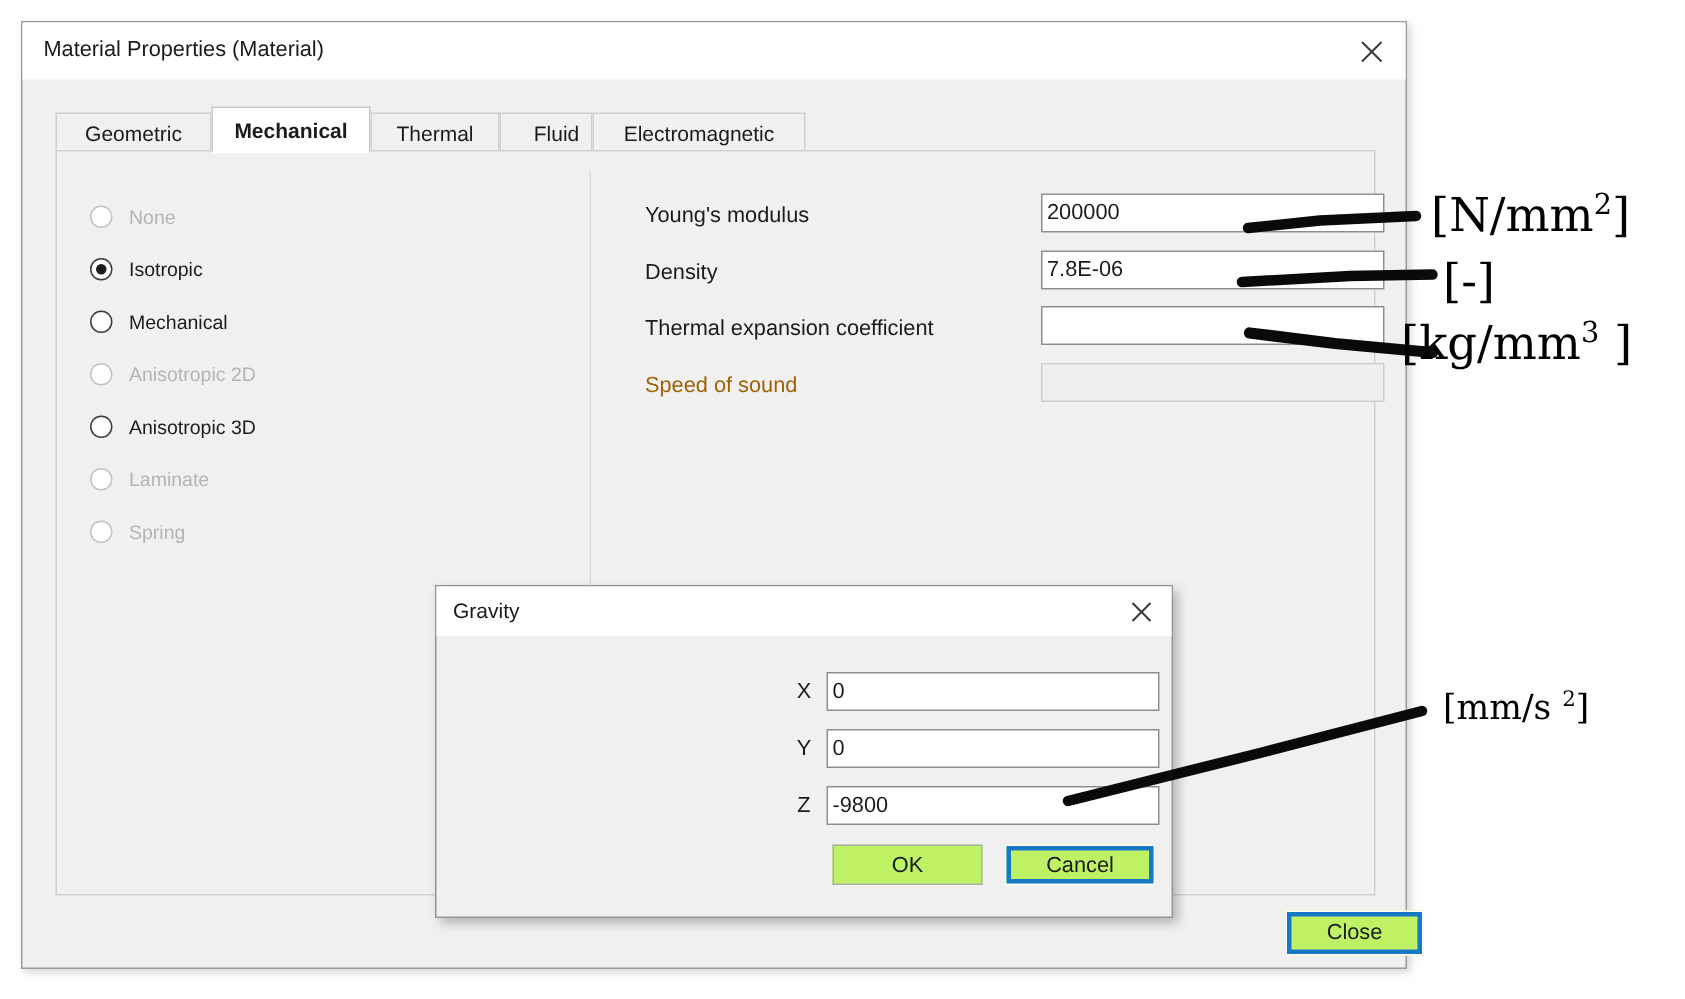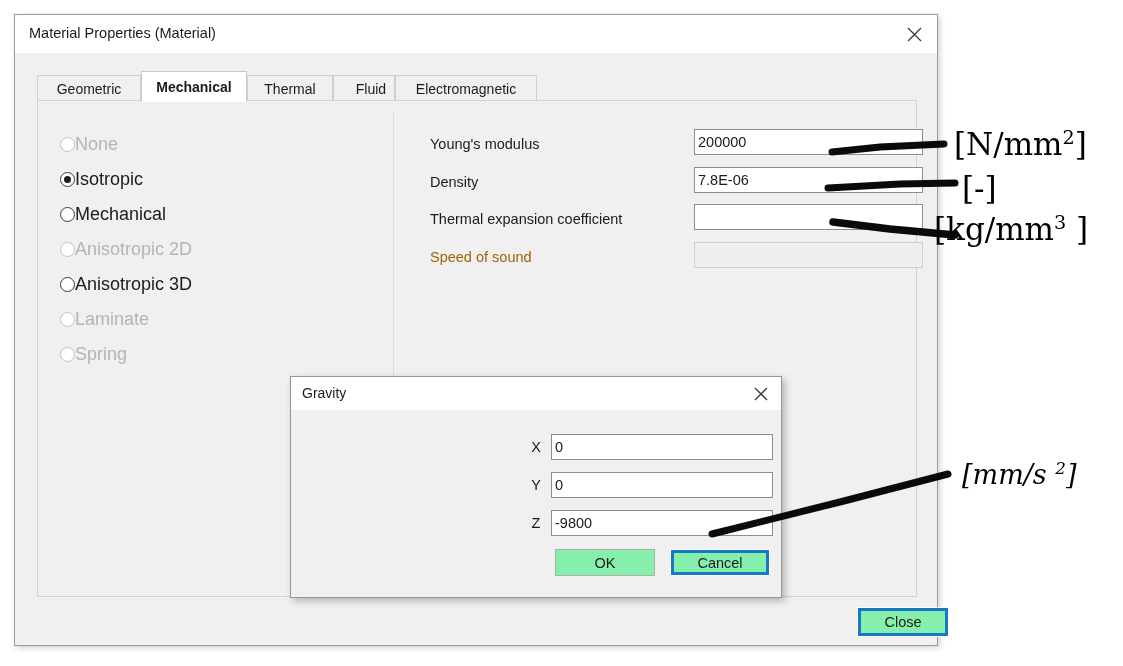--- a/index.html
+++ b/index.html
@@ -141,21 +141,22 @@
   .radio-row.disabled .radio-mark { border-color: #c3c3c3; }
   .radio-row.checked .radio-mark::after {
     content: "";
     position: absolute;
     left: 3px; top: 3px;
     width: 7px; height: 7px;
     border-radius: 50%;
     background: #1d1d1d;
   }
   .radio-label {
-    font-size: 18px;
+    margin-left: 11px;
+    font-size: 13px;
     color: #1b1b1b;
     white-space: nowrap;
   }
   .radio-row.disabled .radio-label { color: #b4b4b4; }
 
   
   .form {
     position: absolute;
     left: 392px;
     top: 26px;
@@ -191,21 +192,21 @@
   }
   .form-input.disabled {
     background: #efefef;
     border-color: #cfcfcf;
     color: #9a9a9a;
   }
 
   
   .btn {
     box-sizing: border-box;
-    background: #86efac;
+    background: #bef264;
     border: 1px solid #adadad;
     font-family: "Liberation Sans", sans-serif;
     font-size: 14.5px;
     color: #1b1b1b;
     display: flex;
     align-items: center;
     justify-content: center;
     cursor: default;
     white-space: nowrap;
   }
@@ -220,21 +221,21 @@
     left: 842px;
     top: 592px;
     width: 92px;
     height: 30px;
   }
 
   
   .gravity {
     position: absolute;
     left: 290px;
-    top: 376px;
+    top: 390px;
     width: 492px;
     height: 222px;
     background: #f0f0f0;
     border: 1px solid #969696;
     box-sizing: border-box;
     box-shadow: 3px 3px 7px rgba(0,0,0,0.25);
     z-index: 20;
   }
   .gravity-titlebar {
     position: absolute;
@@ -453,18 +454,18 @@
     </div>
 
     <div class="unit-label" style="left:962px; top:173px; font-size:31px;">
       <span>[-]</span>
     </div>
 
     <div class="unit-label" style="left:934px; top:214px; font-size:31px;">
       <span>[kg/mm</span><sup>3</sup><span> ]</span>
     </div>
 
-    <div class="unit-label" style="left:962px; top:461px; font-size:27px;font-style:italic;">
+    <div class="unit-label" style="left:962px; top:461px; font-size:23px;">
       <span>[mm/s </span><sup>2</sup><span>]</span>
     </div>
   </div>
 
 </div>
 
 </body></html>

